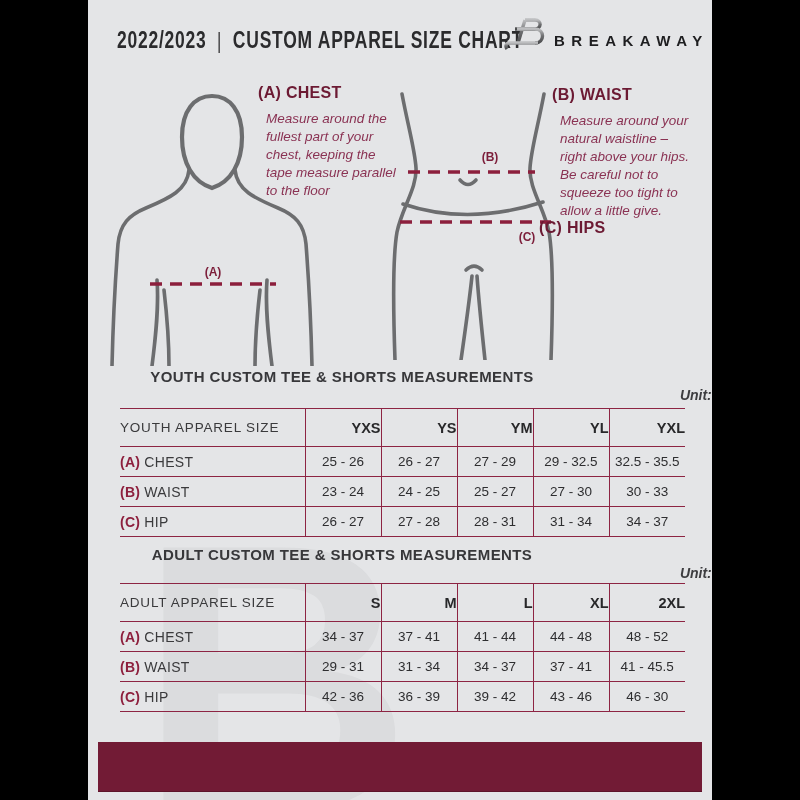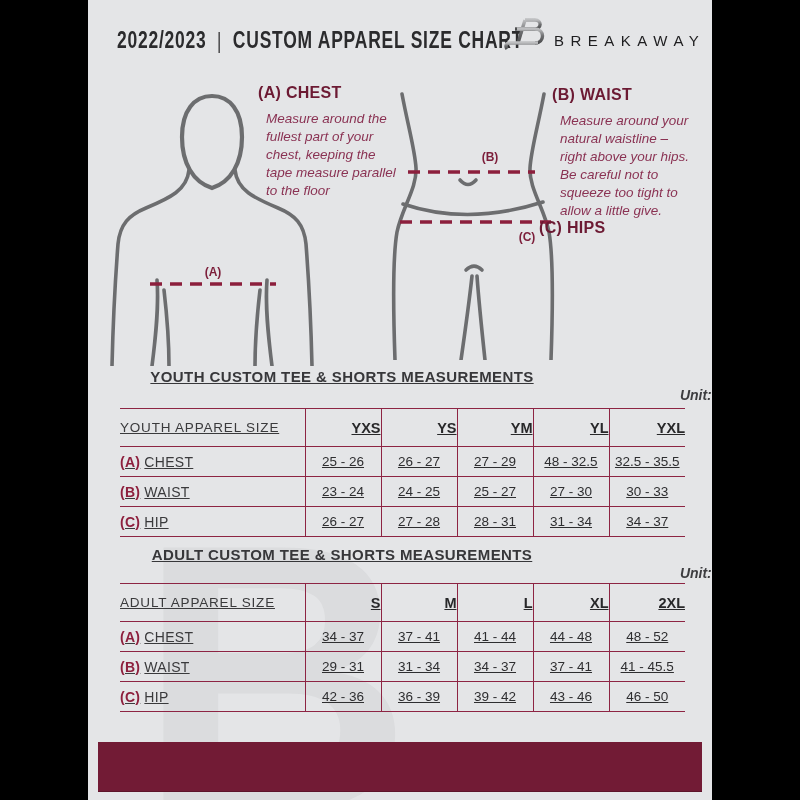--- a/index.html
+++ b/index.html
@@ -23,21 +23,21 @@
   .hdr-title{
     position:absolute;left:29px;top:27px;z-index:2;
     display:flex;align-items:center;gap:14px;
     font-weight:bold;font-size:23px;color:#2b2b2d;letter-spacing:1px;
     transform:scaleX(.76);transform-origin:left center;white-space:nowrap;
   }
   .hdr-title .pipe{font-weight:400;color:#3a3a3c;font-size:22px;}
   .logo-svg{position:absolute;left:412px;top:15px;z-index:2;}
   .brand{
     position:absolute;left:466px;top:32px;z-index:2;
-    font-weight:normal;font-size:15px;letter-spacing:6.5px;color:#1e1e20;white-space:nowrap;
+    font-weight:bold;font-size:15px;letter-spacing:6.5px;color:#1e1e20;white-space:nowrap;
   }
   
   .fig{position:absolute;z-index:1;}
   .fig1{left:18px;top:78px;}
   .fig2{left:301px;top:92px;}
   .body-line{fill:none;stroke:#6c6d6f;stroke-width:3.6;stroke-linecap:round;}
   .head-line{fill:none;stroke:#6c6d6f;stroke-width:4.2;stroke-linecap:round;}
   .dash-line{fill:none;stroke:#8c1f3d;stroke-width:3.6;stroke-dasharray:12 8;}
   .fig-label{font-family:"Liberation Sans",sans-serif;font-size:12px;font-weight:bold;fill:#7c1e3a;}
   
@@ -46,36 +46,36 @@
   .mblock .mdesc{
     margin-top:8px;font-style:italic;font-size:13.5px;line-height:1.33;
     color:#8a3253;white-space:pre-line;font-weight:500;margin-left:8px;
   }
   .block-a{left:170px;top:84px;width:150px;}
   .block-b{left:464px;top:86px;width:155px;}
   .block-c{left:451px;top:219px;width:158px;}
   
   .tbl-title{
     position:absolute;left:0;width:508px;text-align:center;z-index:2;
-    font-size:15px;font-weight:bold;color:#37373a;letter-spacing:.4px;text-decoration:underline;
+    font-size:15px;font-weight:bold;color:#37373a;letter-spacing:.4px;
   }
   .tbl-unit{
     position:absolute;left:0;width:672px;text-align:right;z-index:2;
     font-size:14px;font-style:italic;font-weight:bold;color:#3d3d40;
   }
   .youth-title{top:368px;} .youth-unit{top:387px;}
   .adult-title{top:546px;} .adult-unit{top:565px;}
   table.size-table{
     position:absolute;left:32px;z-index:2;border-collapse:collapse;
     width:565px;table-layout:fixed;
   }
   .youth-table{top:408px;} .adult-table{top:583px;}
   table.size-table tr{border-top:1.5px solid #8d2443;}
   table.size-table tr:last-child{border-bottom:1.5px solid #8d2443;}
-  table.size-table td{padding:0;vertical-align:middle;text-decoration:underline;}
+  table.size-table td{padding:0;vertical-align:middle;}
   table.size-table td + td{border-left:1.5px solid #8d2443;}
   table.size-table col.c-label{width:185px;}
   table.size-table col.c-size{width:76px;}
   tr.head-row{height:38px;}
   tr.data-row{height:30px;}
   td.apparel-head{
     font-size:13.5px;color:#3a3a3c;letter-spacing:.8px;padding-left:12px;
   }
   td.size-head{
     font-size:14.5px;font-weight:bold;color:#28282a;text-align:right;
@@ -195,21 +195,21 @@
       <td class="size-head">YS</td>
       <td class="size-head">YM</td>
       <td class="size-head">YL</td>
       <td class="size-head">YXL</td>
     </tr>
     <tr class="data-row">
       <td class="row-label"><span class="pfx">(A)</span><span>CHEST</span></td>
       <td class="val">25 - 26</td>
       <td class="val">26 - 27</td>
       <td class="val">27 - 29</td>
-      <td class="val">48 - 32.5</td>
+      <td class="val">29 - 32.5</td>
       <td class="val">32.5 - 35.5</td>
     </tr>
     <tr class="data-row">
       <td class="row-label"><span class="pfx">(B)</span><span>WAIST</span></td>
       <td class="val">23 - 24</td>
       <td class="val">24 - 25</td>
       <td class="val">25 - 27</td>
       <td class="val">27 - 30</td>
       <td class="val">30 - 33</td>
     </tr>
@@ -259,20 +259,20 @@
       <td class="val">34 - 37</td>
       <td class="val">37 - 41</td>
       <td class="val">41 - 45.5</td>
     </tr>
     <tr class="data-row">
       <td class="row-label"><span class="pfx">(C)</span><span>HIP</span></td>
       <td class="val">42 - 36</td>
       <td class="val">36 - 39</td>
       <td class="val">39 - 42</td>
       <td class="val">43 - 46</td>
-      <td class="val">46 - 50</td>
+      <td class="val">46 - 30</td>
     </tr>
   </tbody>
     </table>
 
   <div class="footer-bar"></div>
 
 </div>
 
 </body></html>

